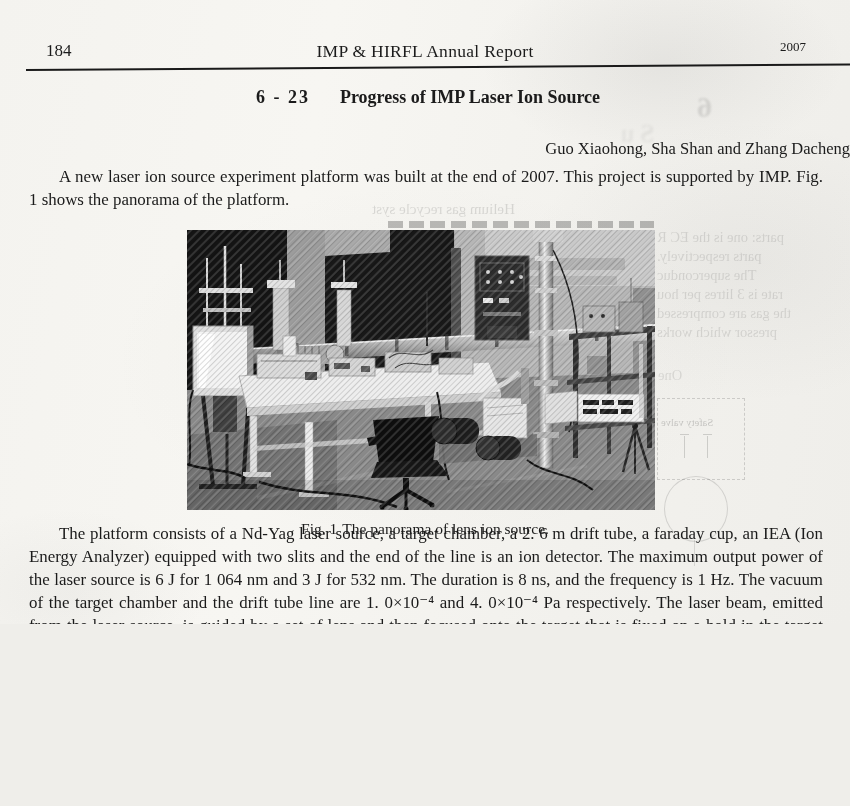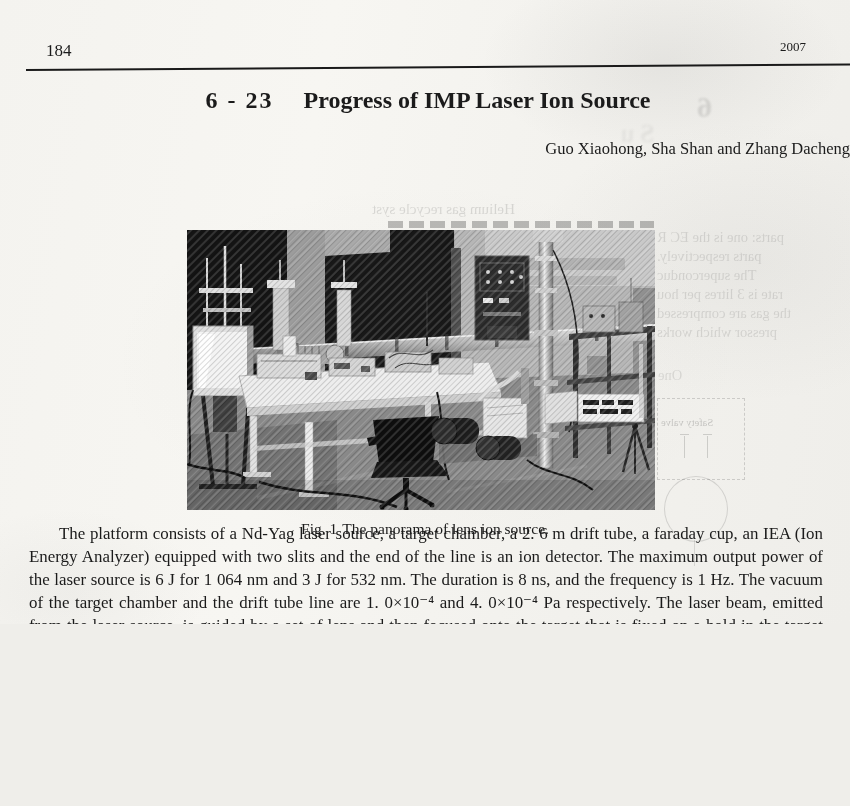--- a/index.html
+++ b/index.html
@@ -12,21 +12,21 @@
       radial-gradient(260px 140px at 78% 10%, rgba(110,110,110,.10), transparent 70%),
       radial-gradient(320px 200px at 88% 42%, rgba(120,120,120,.08), transparent 70%),
       radial-gradient(420px 240px at 50% 58%, rgba(130,130,130,.05), transparent 75%),
       radial-gradient(200px 120px at 8% 95%, rgba(120,120,120,.06), transparent 70%),
       linear-gradient(100deg,#f4f3ef 0%,#f7f6f2 35%,#f2f1ed 70%,#efeeea 100%);
   }
   .hdr-num{position:absolute;left:46px;top:41px;font-size:17px;}
   .hdr-title{position:absolute;left:0;right:0;top:41px;text-align:center;font-size:17.5px;letter-spacing:.3px;}
   .hdr-year{position:absolute;right:44px;top:39px;font-size:13px;}
   .rule{position:absolute;left:26px;top:69px;width:824px;height:2px;background:#1a1a1a;transform:rotate(-.38deg);transform-origin:left center;}
-  .title{position:absolute;left:0;right:0;top:87px;text-align:center;font-size:24px;font-weight:700;padding-left:6px;}
+  .title{position:absolute;left:0;right:0;top:87px;text-align:center;font-size:18px;font-weight:700;padding-left:6px;}
   .title .num{margin-right:30px;letter-spacing:2px;}
   .authors{position:absolute;left:0;right:0;top:139px;text-align:right;font-size:16.5px;}
   .para{position:absolute;left:29px;width:794px;font-size:16.9px;line-height:23px;text-align:justify;}
   .para p{margin:0;text-indent:30px;}
   #intro{top:165px;}
   #bodyblock{top:522px;}
   .photo{position:absolute;left:187px;top:230px;width:468px;height:280px;background:#8a8a8a;}
   .photo svg{display:block;width:100%;height:100%;}
   .caption{position:absolute;left:0;right:0;top:520px;text-align:center;font-size:15.5px;}
   .caption .cap-label{margin-right:5px;}
@@ -53,28 +53,32 @@
   .streak{position:absolute;left:388px;top:221px;width:266px;height:7px;opacity:.5;filter:blur(.7px);
     background:repeating-linear-gradient(90deg,rgba(25,25,25,.55) 0 15px,rgba(25,25,25,0) 15px 21px);}
   .bottom-smear{position:absolute;left:112px;top:797px;width:738px;height:5px;background:rgba(80,80,80,.16);filter:blur(1.2px);}
 </style>
 </head>
 <body>
 
 <div class="page">
 
   <span class="hdr-num">184</span>
+  <span class="hdr-title">IMP &amp; HIRFL Annual Report</span>
   <span class="hdr-year">2007</span>
   <div class="rule"></div>
 
   <div class="title">
     <span class="num">6 - 23</span><span>Progress of IMP Laser Ion Source</span>
   </div>
   <div class="authors">Guo Xiaohong, Sha Shan and Zhang Dacheng</div>
 
+  <div class="para" id="intro">
+    <p>A new laser ion source experiment platform was built at the end of 2007. This project is supported by IMP. Fig. 1 shows the panorama of the platform.</p>
+  </div>
 
   <div class="streak"></div>
 
   <div class="photo">
     <svg viewBox="0 0 468 280" preserveAspectRatio="none">
       <defs>
         <linearGradient id="gTube" x1="0" y1="0" x2="0" y2="1">
           <stop offset="0" stop-color="#e8e8e8"></stop>
             <stop offset=".45" stop-color="#b5b5b5"></stop>
             <stop offset="1" stop-color="#5e5e5e"></stop>

